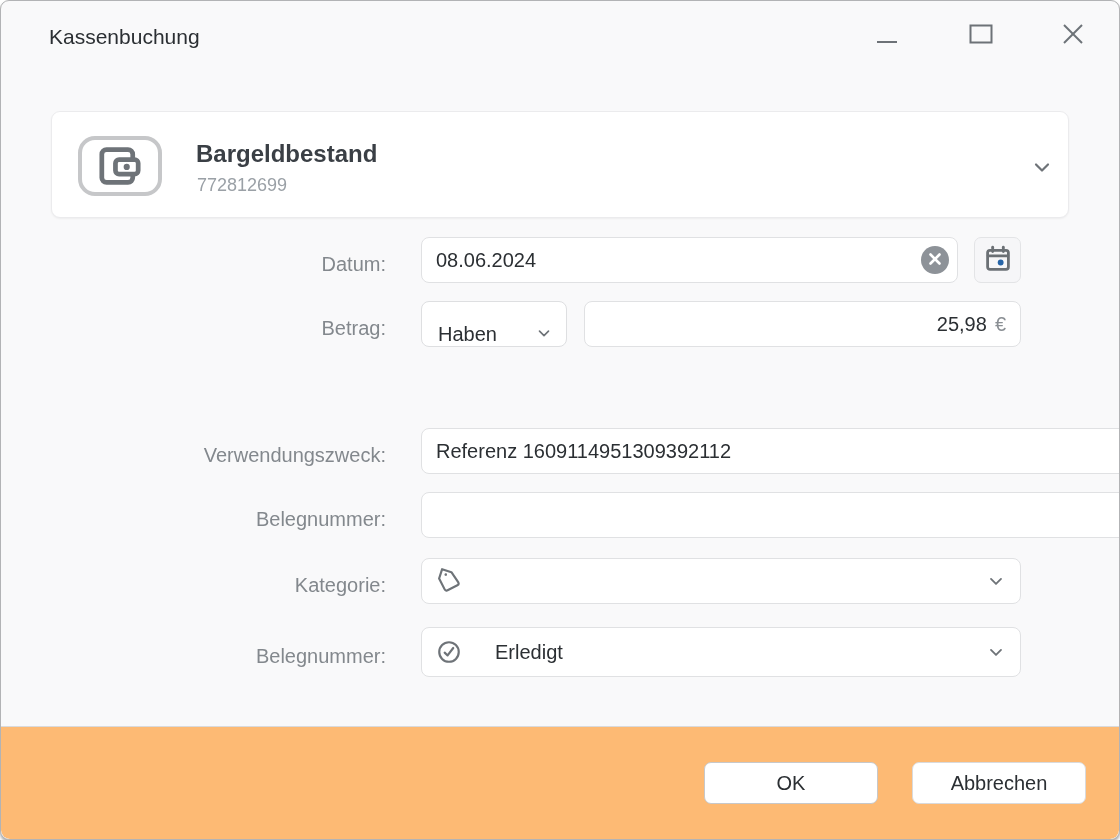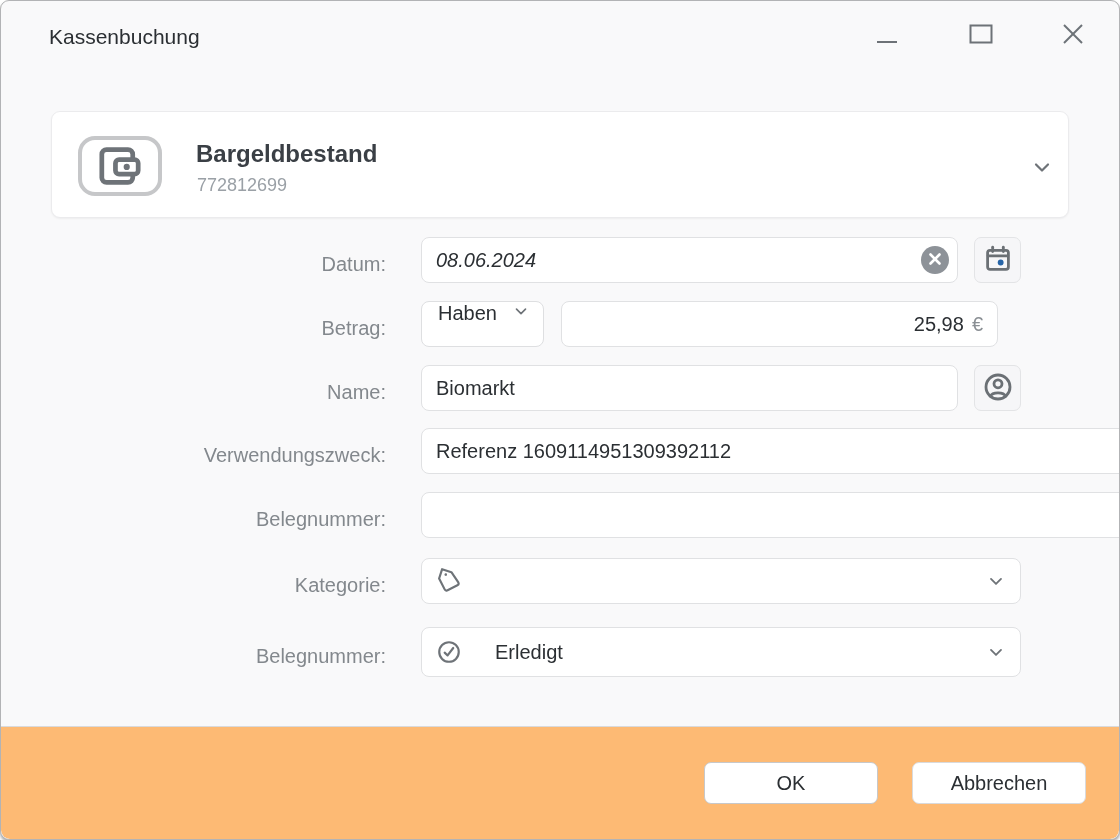--- a/index.html
+++ b/index.html
@@ -63,38 +63,38 @@
     width: 337px; margin-right: 35px; text-align: right;
     font-size: 20px; color: #83888d; flex: none; margin-top: 9px;
   }
   .tfield {
     height: 46px; background: #ffffff; border: 1px solid #e0e1e3; border-radius: 8px;
     font-size: 20px; color: #2b2f33; padding: 0 14px;
     font-family: "Liberation Sans", "DejaVu Sans", sans-serif;
     outline: none;
   }
   .date-wrap { position: relative; width: 537px; height: 46px; flex: none; }
-  .date-wrap input { width: 100%; padding-right: 52px; font-style: italic; }
+  .date-wrap input { width: 100%; padding-right: 52px; }
   .clear-btn {
     position: absolute; right: 9px; top: 9px; width: 28px; height: 28px;
     border-radius: 50%; background: #8d9298; border: none;
     display: flex; align-items: center; justify-content: center; cursor: pointer;
   }
   .clear-btn svg { stroke: #ffffff; stroke-width: 2.6; stroke-linecap: round; }
   .sq-btn {
     margin-left: 16px; width: 47px; height: 46px; flex: none;
     background: #f6f6f8; border: 1px solid #e3e4e6; border-radius: 7px;
     display: flex; align-items: center; justify-content: center; cursor: pointer;
   }
   .sq-btn svg { stroke: #6b7075; fill: none; stroke-width: 2.1; stroke-linecap: round; stroke-linejoin: round; }
 
   .select-btn {
-    width: 123px; height: 46px; flex: none;
+    width: 146px; height: 46px; flex: none;
     background: #ffffff; border: 1px solid #dedfe1; border-radius: 8px;
-    display: flex; align-items: flex-start; justify-content: space-between;
+    display: flex; align-items: flex-end; justify-content: space-between;
     padding: 0 13px 0 16px; cursor: pointer;
   }
   .select-btn .sel-text { font-size: 20px; color: #2b2f33; }
 
   .amount-field {
     margin-left: 17px; width: 437px; height: 46px;
     background: #ffffff; border: 1px solid #e0e1e3; border-radius: 8px;
     display: flex; align-items: center; justify-content: flex-end;
     padding: 0 14px; gap: 8px;
   }
@@ -220,33 +220,20 @@
             <polyline points="6,9.5 12,15.5 18,9.5"></polyline>
           </svg>
       </span>
     </div>
     <div class="amount-field">
       <span class="amount-value">25,98</span>
       <span class="amount-currency">€</span>
     </div>
   </div>
 
-  <div class="row row-name">
-    <div class="row-label">Name:</div>
-    <input class="tfield input-537" type="text" value="Biomarkt" style="">
-    <button class="sq-btn">
-      <span>
-        <svg width="32" height="32" viewBox="0 0 24 24">
-          <circle cx="12" cy="12" r="9"></circle>
-          <circle cx="12" cy="9.6" r="3"></circle>
-          <path d="M6.2,19 C7.7,15.5 16.3,15.5 17.8,19"></path>
-        </svg>
-      </span>
-    </button>
-  </div>
 
   <div class="row row-zweck">
     <div class="row-label">Verwendungszweck:</div>
     <input class="tfield input-600" type="text" value="Referenz 1609114951309392112" style="">
   </div>
 
   <div class="row row-beleg">
     <div class="row-label">Belegnummer:</div>
     <input class="tfield input-600" type="text" value="" style="">
   </div>

